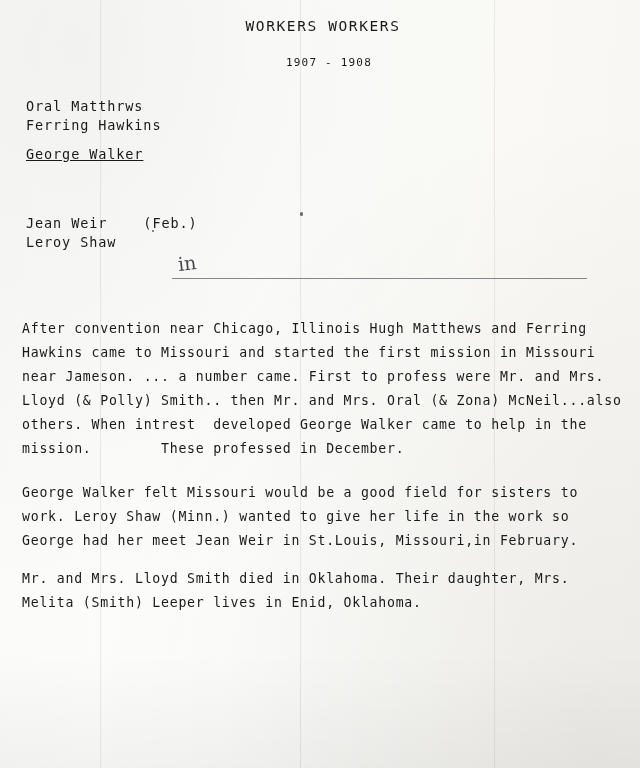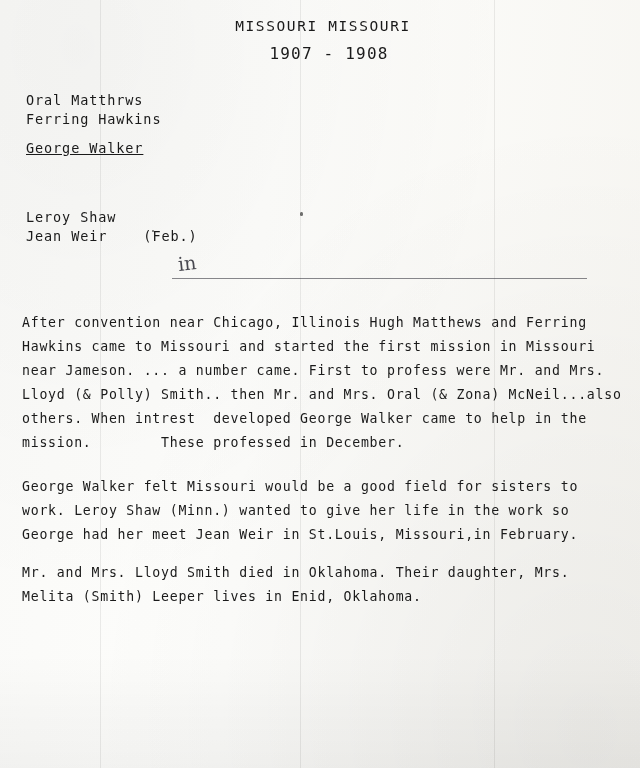--- a/index.html
+++ b/index.html
@@ -53,22 +53,22 @@
 
   .title {
     text-align: center;
     margin-top: 18px;
     font-size: 14.5px;
     letter-spacing: 1.6px;
     padding-left: 6px;
   }
   .subtitle {
     text-align: center;
-    margin-top: 10px;
-    font-size: 16px;
+    margin-top: 22px;
+    font-size: 11px;
     letter-spacing: 1.2px;
     padding-left: 18px;
   }
 
   .names {
     margin-left: 26px;
     font-size: 13.5px;
     letter-spacing: 0.9px;
     line-height: 19px;
   }
@@ -126,35 +126,35 @@
 <div class="page">
   <div class="crease c1"></div>
   <div class="crease c2"></div>
   <div class="crease c3"></div>
 
   <div class="speck s1"></div>
   <div class="speck s2"></div>
 
   <div class="content">
 
-    <div class="title">MISSOURI MISSOURI</div>
+    <div class="title">WORKERS WORKERS</div>
     <div class="subtitle">1907 - 1908</div>
 
     <div class="names names-block-1">
       <div class="name-line">Oral Matthrws</div>
       <div class="name-line">Ferring Hawkins</div>
     </div>
 
     <div class="names names-block-2">
       <div class="name-line">George Walker</div>
     </div>
 
     <div class="names names-block-3">
+      <div class="name-line">Jean Weir    (Feb.)</div>
       <div class="name-line">Leroy Shaw</div>
-      <div class="name-line">Jean Weir    (Feb.)</div>
     </div>
 
     <div class="body">
       <div class="para">After convention near Chicago, Illinois Hugh Matthews and Ferring Hawkins came to Missouri and started the first mission in Missouri near Jameson. ... a number came. First to profess were Mr. and Mrs. Lloyd (&amp; Polly) Smith.. then Mr. and Mrs. Oral (&amp; Zona) McNeil...also others. When intrest  developed George Walker came to help in the mission.        These professed in December.</div>
       <div class="para tight">George Walker felt Missouri would be a good field for sisters to work. Leroy Shaw (Minn.) wanted to give her life in the work so George had her meet Jean Weir in St.Louis, Missouri,in February.</div>
       <div class="para tight">Mr. and Mrs. Lloyd Smith died in Oklahoma. Their daughter, Mrs. Melita (Smith) Leeper lives in Enid, Oklahoma.</div>
 
     </div>
   </div>
 

